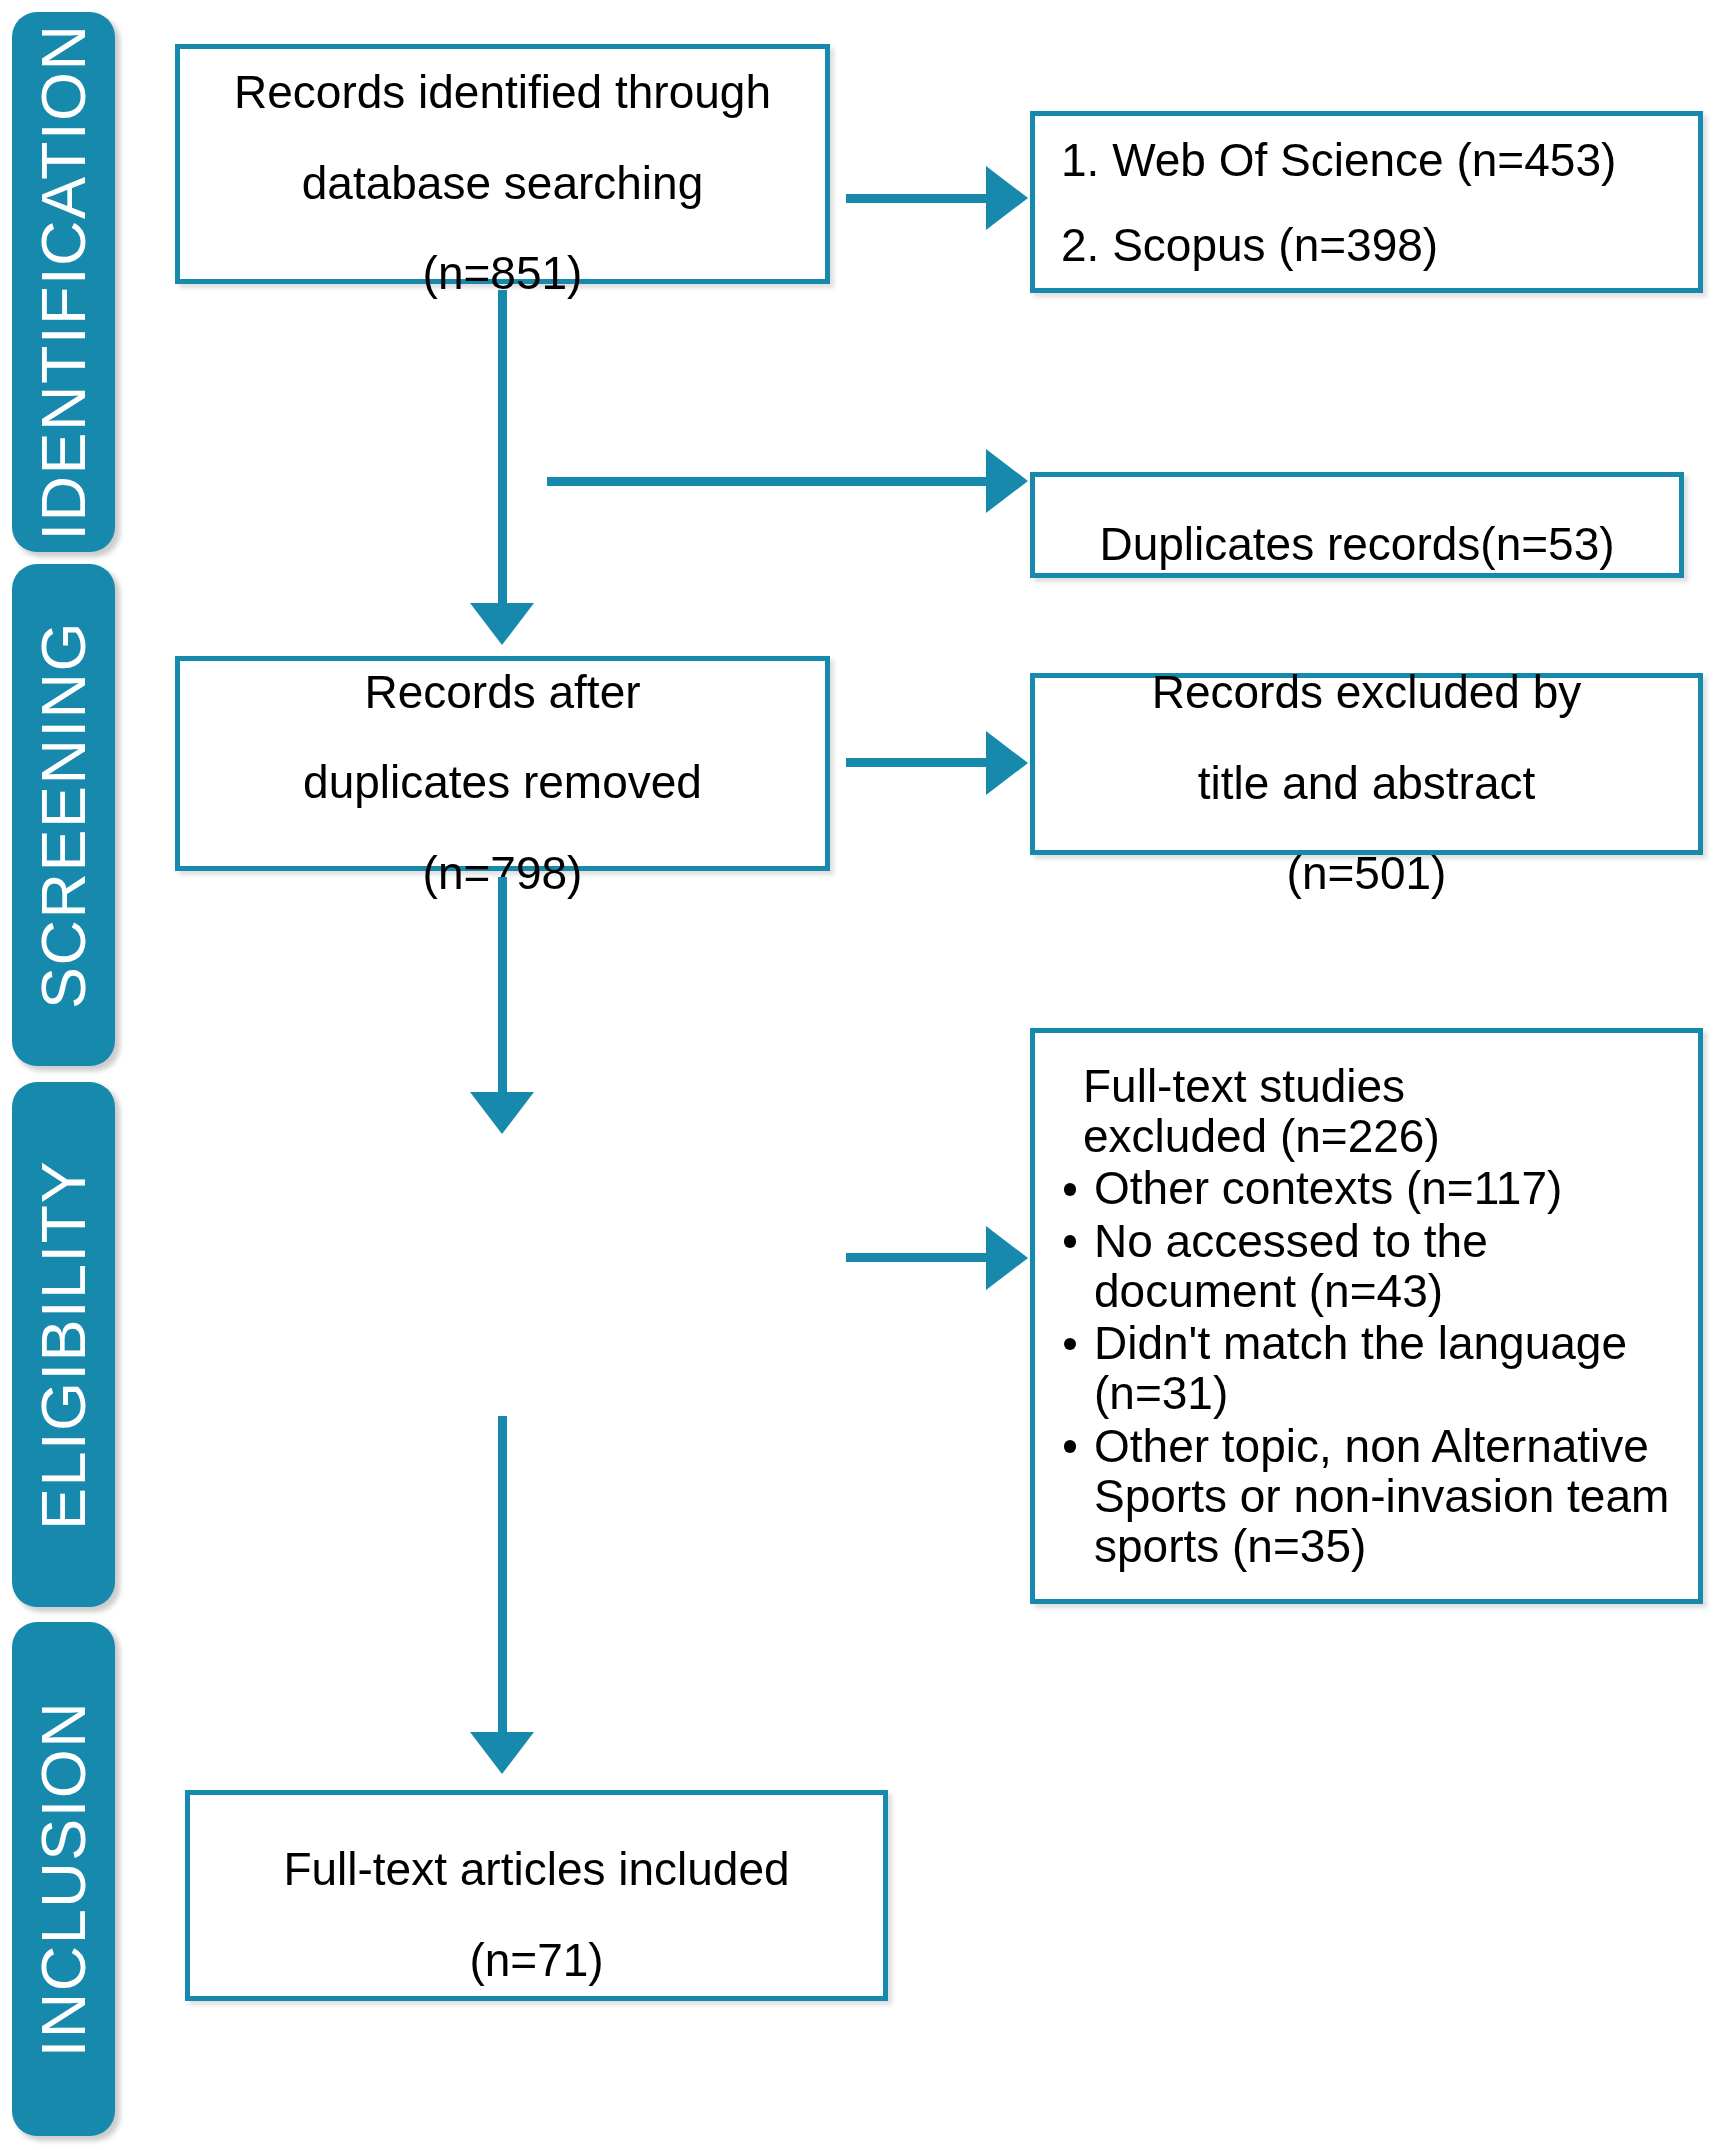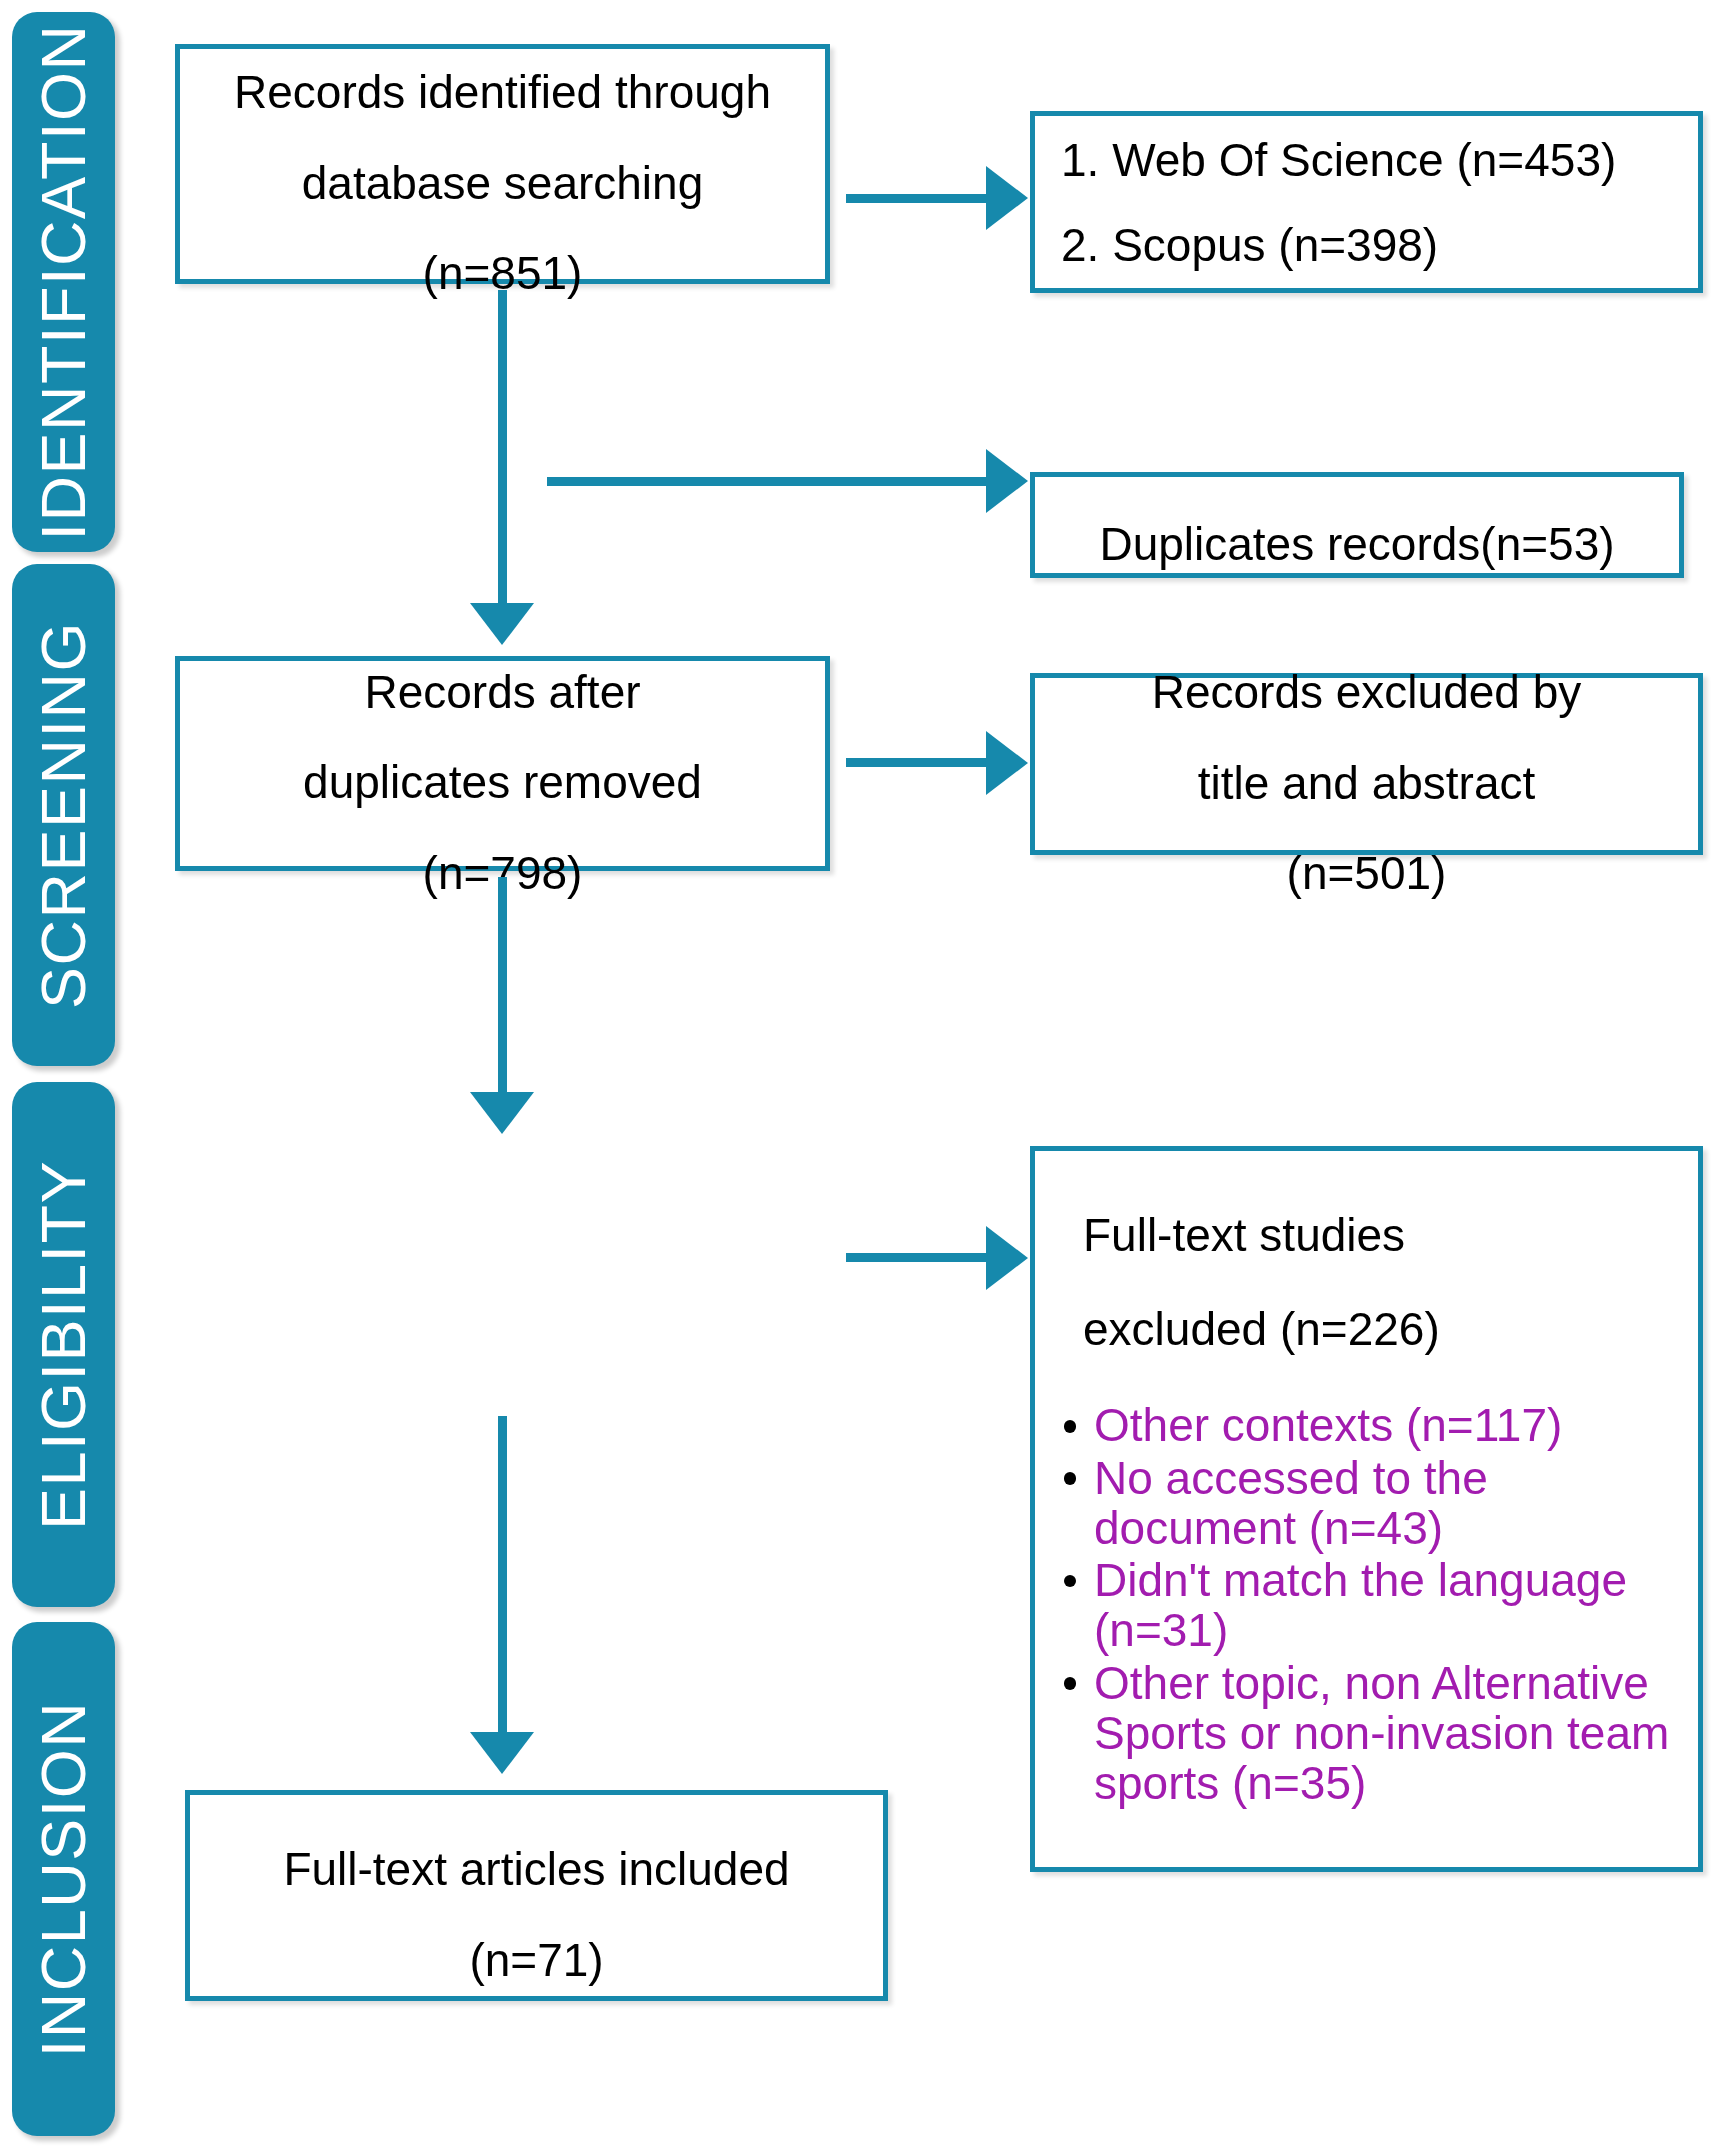--- a/index.html
+++ b/index.html
@@ -62,21 +62,21 @@
     padding: 0 10.2px;
     margin-top: 39px;
   }
 
   #box-identified   { left: 175px;  top: 44px;   width: 655px; height: 240px; }
   #box-databases    { left: 1030px; top: 111px;  width: 673px; height: 182px; }
   #box-duplicates   { left: 1030px; top: 472px;  width: 654px; height: 106px; }
   #box-after-dupes  { left: 175px;  top: 656px;  width: 655px; height: 215px; }
   #box-excluded-ta  { left: 1030px; top: 673px;  width: 673px; height: 182px; }
   #box-fulltext     { left: 175px;  top: 1154px; width: 655px; height: 207px; }
-  #box-excluded-ft  { left: 1030px; top: 1146px; width: 673px; height: 726px; gap: 44px; }
+  #box-excluded-ft  { left: 1030px; top: 1028px; width: 673px; height: 576px; }
   #box-included     { left: 185px;  top: 1790px; width: 703px; height: 211px; }
 
   
   .db-list {
     padding: 0 0 0 26px;
     margin: 0;
     list-style: none;
   }
   .db-list li {
     font-size: 46px;
@@ -95,21 +95,21 @@
   }
   .ft-bullets {
     margin: 0;
     padding: 0 0 0 26px;
     list-style: none;
   }
   .ft-bullets li {
     position: relative;
     font-size: 46px;
     line-height: 1.09;
-    color: #a21caf;
+    color: #000000;
     padding-left: 33px;
     margin-top: 2.2px;
   }
   .ft-bullets li .bullet-dot {
     position: absolute;
     left: 2.9px;
     top: 19.7px;
     width: 12.4px;
     height: 12.4px;
     background: #000000;

